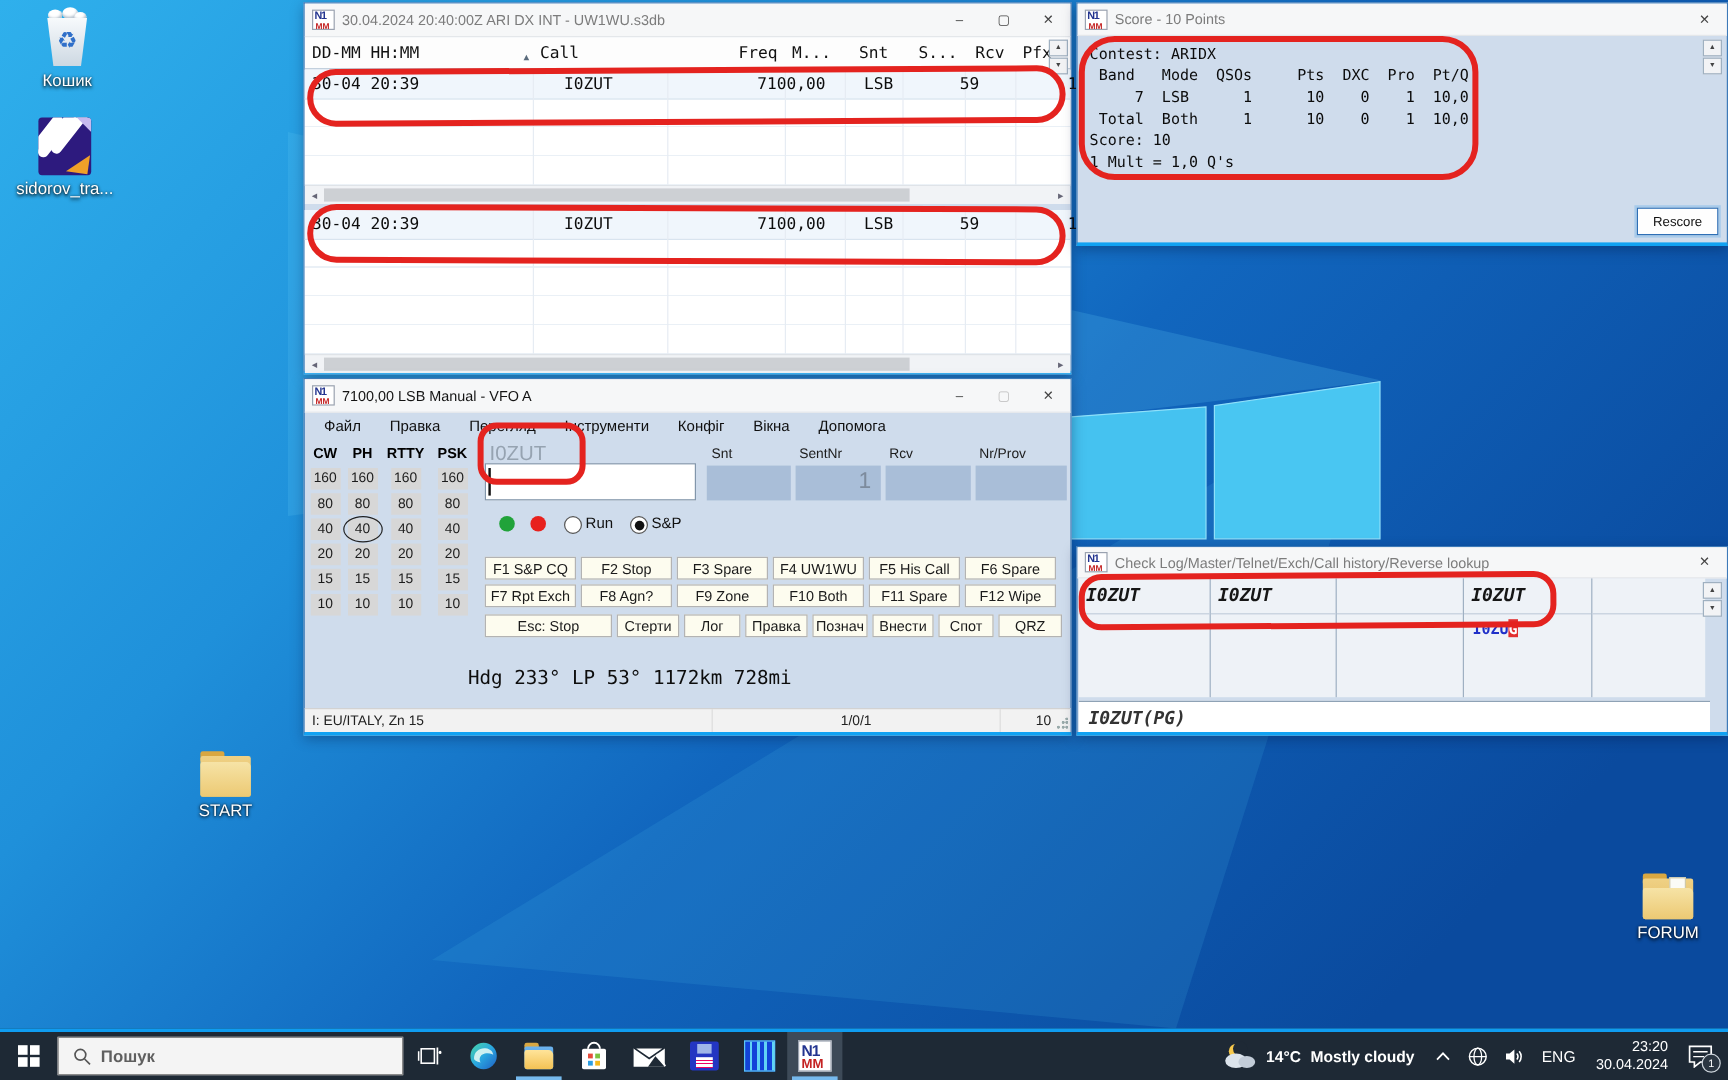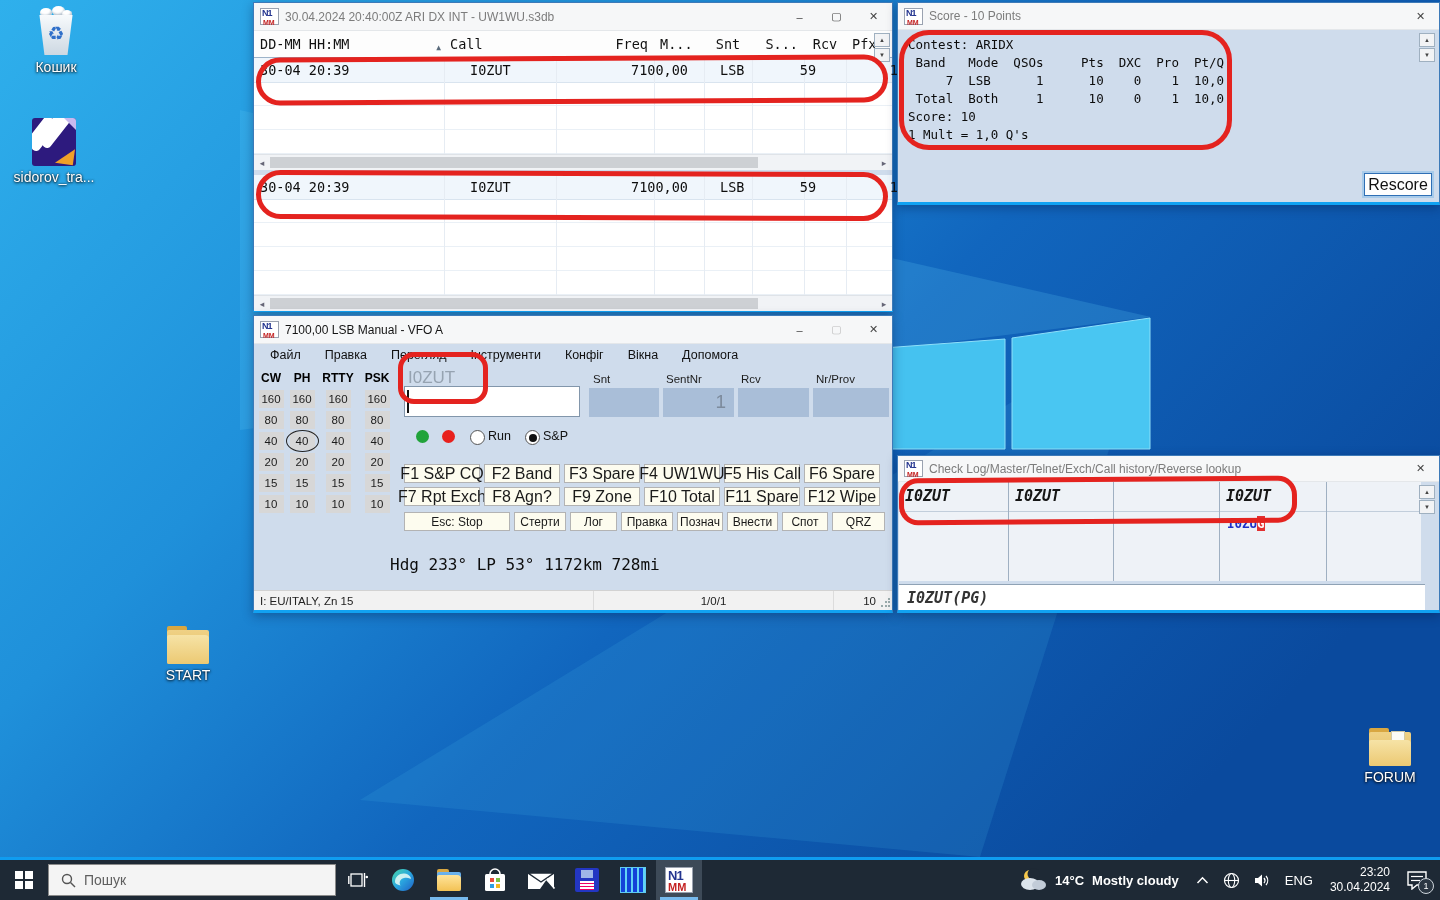--- a/index.html
+++ b/index.html
@@ -63,21 +63,21 @@
   .hscroll{height:15px;background:#f1f3f6;border-top:1px solid #dfe3e8;display:flex;align-items:center;}
   .hs-arrow{width:16px;text-align:center;font-size:9px;color:#667;}
   .hs-thumb{height:11px;background:#cdd0d4;}
   .pane-sep{height:5px;background:#cfdcec;}
   .log-spin{right:2px;top:30px;}
 
   
   .score-pre{position:absolute;left:10px;top:33px;margin:0;white-space:pre;
              font-family:"DejaVu Sans Mono",monospace;font-size:12.5px;line-height:18px;color:#0c0c0c;}
   .rescore{position:absolute;right:7px;bottom:6px;width:66px;height:21px;background:#fefefe;
-           border:1px solid #2f6fb5;box-shadow:0 0 0 2px #a8cbea;font-size:16px;color:#111;
+           border:1px solid #2f6fb5;box-shadow:0 0 0 2px #a8cbea;font-size:11px;color:#111;
            display:flex;align-items:center;justify-content:center;}
 
   
   .menubar{height:22px;display:flex;align-items:center;padding-left:4px;font-size:12.5px;color:#101010;}
   .menu-item{padding:0 12px;}
   .band-panel{position:absolute;left:4px;top:55px;display:flex;}
   .mode-col{width:26px;display:flex;flex-direction:column;align-items:center;}
   .mode-col:nth-child(2){margin-left:5px;} .mode-col:nth-child(3){margin-left:10px;} .mode-col:nth-child(4){margin-left:13px;}
   .mode-head{height:16px;font-weight:bold;font-size:12px;color:#000;margin-bottom:3px;}
   .band-cell{width:25px;height:18px;margin-bottom:3px;background:#d7d7d7;font-size:11.5px;color:#1c1c1c;
@@ -89,21 +89,21 @@
   .caret{position:absolute;left:153px;top:74px;width:1.5px;height:23px;background:#111;}
   .f-label{position:absolute;top:57px;font-size:11.5px;color:#1c1c1c;}
   .f-box{position:absolute;top:72px;height:29px;background:#a9bed8;box-sizing:border-box;
          font-size:19px;color:#7d8b9d;text-align:right;padding:3px 8px 0 0;}
   .dot{position:absolute;top:114px;width:13px;height:13px;border-radius:50%;}
   .radio{position:absolute;top:114px;width:13px;height:13px;border-radius:50%;background:#fff;border:1px solid #555;}
   .radio.sel::after{content:"";position:absolute;inset:2.5px;background:#111;border-radius:50%;}
   .radio-label{position:absolute;top:113px;font-size:12.5px;color:#111;}
   .fkeys{position:absolute;left:150px;top:148px;width:482px;display:flex;flex-wrap:wrap;gap:4px;}
   .fkeys .fkey{width:76px;height:19px;background:#fdfcef;border:1px solid #b3b3b3;box-sizing:border-box;
-               font-size:16px;color:#1a1a1a;display:flex;align-items:center;justify-content:center;white-space:nowrap;}
+               font-size:12px;color:#1a1a1a;display:flex;align-items:center;justify-content:center;white-space:nowrap;}
   .actions{position:absolute;left:150px;top:196px;display:flex;gap:4px;}
   .actions .fkey{height:19px;background:#fdfcef;border:1px solid #b3b3b3;box-sizing:border-box;
                  font-size:12px;color:#1a1a1a;display:flex;align-items:center;justify-content:center;white-space:nowrap;}
   .actions .fkey:nth-child(1){width:106px;} .actions .fkey:nth-child(2){width:52px;}
   .actions .fkey:nth-child(3){width:47px;} .actions .fkey:nth-child(4){width:52px;}
   .actions .fkey:nth-child(5){width:46px;} .actions .fkey:nth-child(6){width:51px;}
   .actions .fkey:nth-child(7){width:46px;} .actions .fkey:nth-child(8){width:53px;}
   .hdg{position:absolute;left:136px;top:221px;font-family:"DejaVu Sans Mono",monospace;font-size:16px;color:#0d0d0d;white-space:pre;margin-top:18px;}
   .statusbar{position:absolute;left:0;right:0;bottom:0;height:19px;background:#f2f2f2;border-top:1px solid #d2d2d2;
              display:flex;align-items:center;font-size:11.5px;color:#222;}
@@ -135,21 +135,21 @@
   .annot{position:absolute;border:5px solid #e4231f;border-radius:26px;z-index:40;pointer-events:none;}
 
   
   .taskbar{position:absolute;left:0;right:0;bottom:0;height:40px;background:#1e2935;border-top:3px solid #0f9cf0;
            display:flex;align-items:center;z-index:30;}
   .tb-item{height:40px;display:flex;align-items:center;justify-content:center;position:relative;}
   .start-btn{width:48px;}
   .win-logo{display:grid;grid-template-columns:8px 8px;grid-template-rows:8px 8px;gap:1.5px;}
   .win-logo span{background:#fff;}
   .search-box{width:288px;height:32px;background:#f4f4f4;border:1px solid #8a8a8a;display:flex;align-items:center;
-              gap:8px;padding-left:12px;box-sizing:border-box;}
+              gap:8px;padding-left:12px;box-sizing:border-box;font-weight:bold;}
   .search-box .ph{color:#5f5f5f;font-size:14px;}
   .app-icon{width:46px;}
   .app-icon.running::after{content:"";position:absolute;left:4px;right:4px;bottom:0;height:3px;background:#76b9ed;}
   .app-icon.active{background:#3d4a58;}
   .tray{margin-left:auto;display:flex;align-items:center;height:100%;}
   .tray-text{color:#fff;font-size:13px;}
   .weather{display:flex;align-items:center;gap:8px;padding:0 10px;height:100%;}
   .tray-icon{padding:0 7px;display:flex;align-items:center;height:100%;color:#fff;}
   .clock{display:flex;flex-direction:column;align-items:flex-end;justify-content:center;color:#fff;
          font-size:12px;line-height:15px;padding:0 10px;}
@@ -186,21 +186,21 @@
   <div class="bin-icon">
     <span class="bin-paper" style="left:6px;top:2px;width:12px;height:9px;"></span>
     <span class="bin-paper" style="left:18px;top:0;width:13px;height:10px;"></span>
     <span class="bin-paper" style="left:28px;top:4px;width:10px;height:8px;"></span>
     <div class="bin-body"></div>
     <div class="bin-sym">♻</div>
   </div>
   <div class="di-label">Кошик</div>
 </div>
 
-<div class="desktop-icon" style="left:10px;top:118px;width:88px;">
+<div class="desktop-icon" style="left:10px;top:98px;width:88px;">
   <div class="purple-file">
     <span class="pf-stripe" style="left:0px;top:-6px;"></span>
     <span class="pf-stripe" style="left:11px;top:-9px;"></span>
     <span class="pf-stripe" style="left:22px;top:-12px;"></span>
     <div class="pf-fold"></div>
       <div class="pf-arrow"></div>
   </div>
   <div class="di-label">sidorov_tra...</div>
 </div>
 
@@ -409,29 +409,29 @@
 
   <div class="dot" style="left:162px;background:#21a33a;"></div>
   <div class="dot" style="left:188px;background:#e8211d;"></div>
   <div class="radio" style="left:216px;"></div>
   <div class="radio-label" style="left:234px;">Run</div>
   <div class="radio sel" style="left:271px;"></div>
   <div class="radio-label" style="left:289px;">S&amp;P</div>
 
   <div class="fkeys">
       <div class="fkey">F1 S&amp;P CQ</div>
-      <div class="fkey">F2 Band</div>
+      <div class="fkey">F2 Stop</div>
       <div class="fkey">F3 Spare</div>
       <div class="fkey">F4 UW1WU</div>
       <div class="fkey">F5 His Call</div>
       <div class="fkey">F6 Spare</div>
       <div class="fkey">F7 Rpt Exch</div>
       <div class="fkey">F8 Agn?</div>
       <div class="fkey">F9 Zone</div>
-      <div class="fkey">F10 Total</div>
+      <div class="fkey">F10 Both</div>
       <div class="fkey">F11 Spare</div>
       <div class="fkey">F12 Wipe</div>
     </div>
 
   <div class="actions">
       <div class="fkey">Esc: Stop</div>
       <div class="fkey">Стерти</div>
       <div class="fkey">Лог</div>
       <div class="fkey">Правка</div>
       <div class="fkey">Познач</div>

